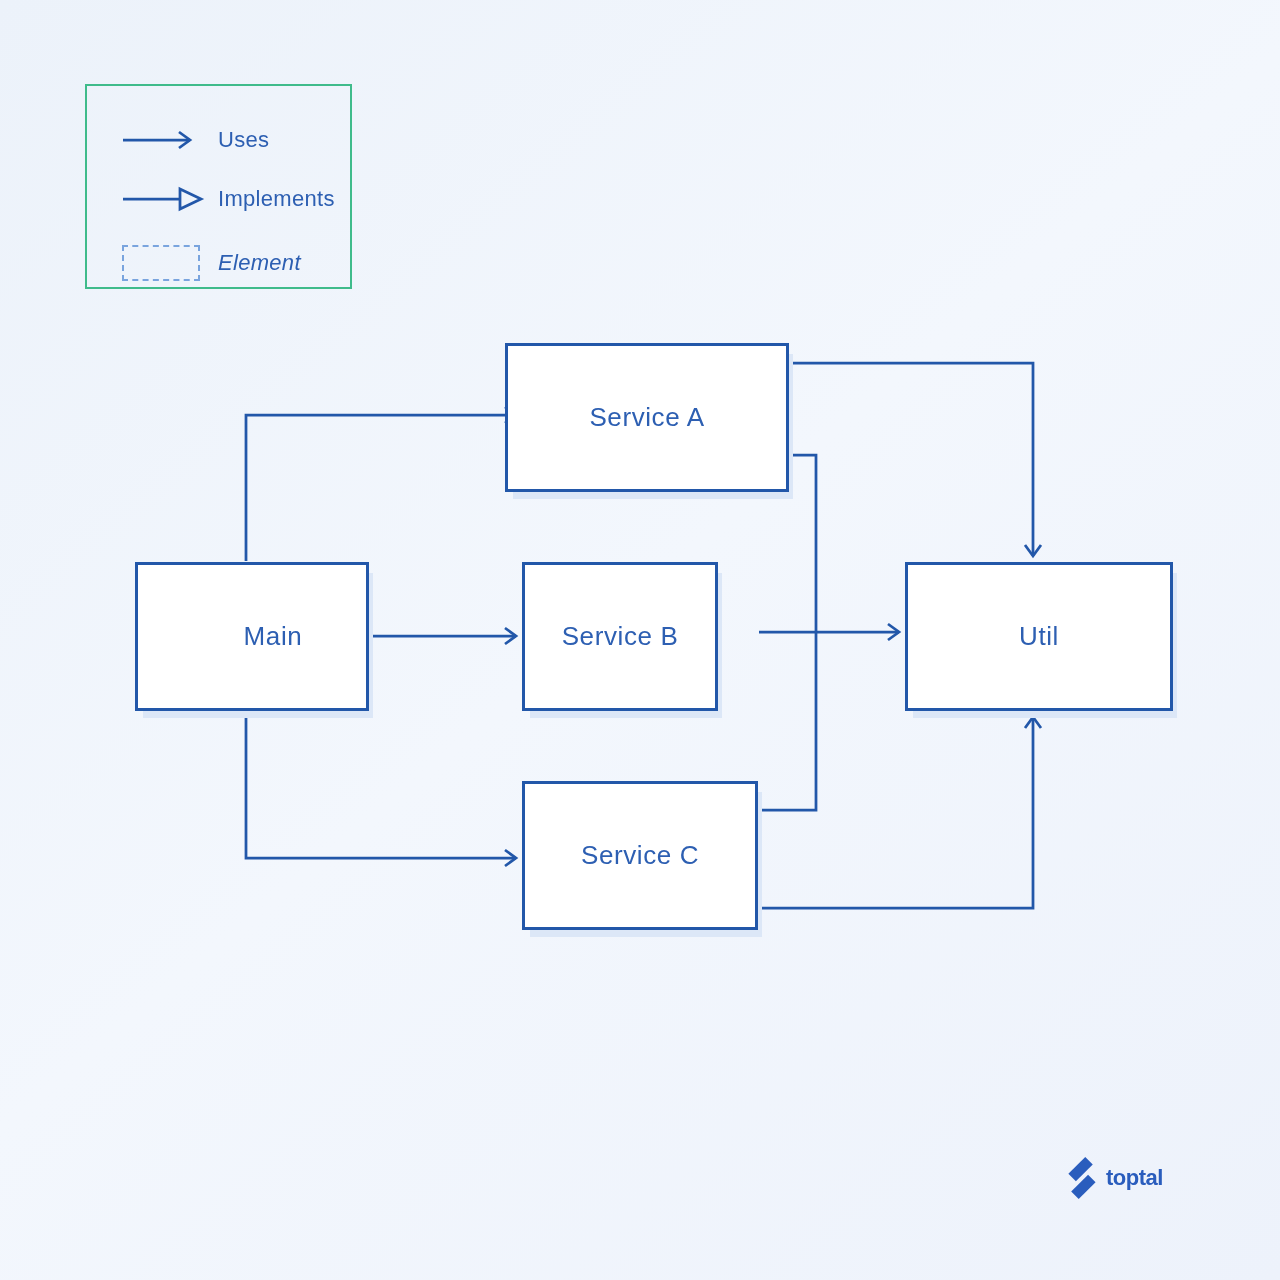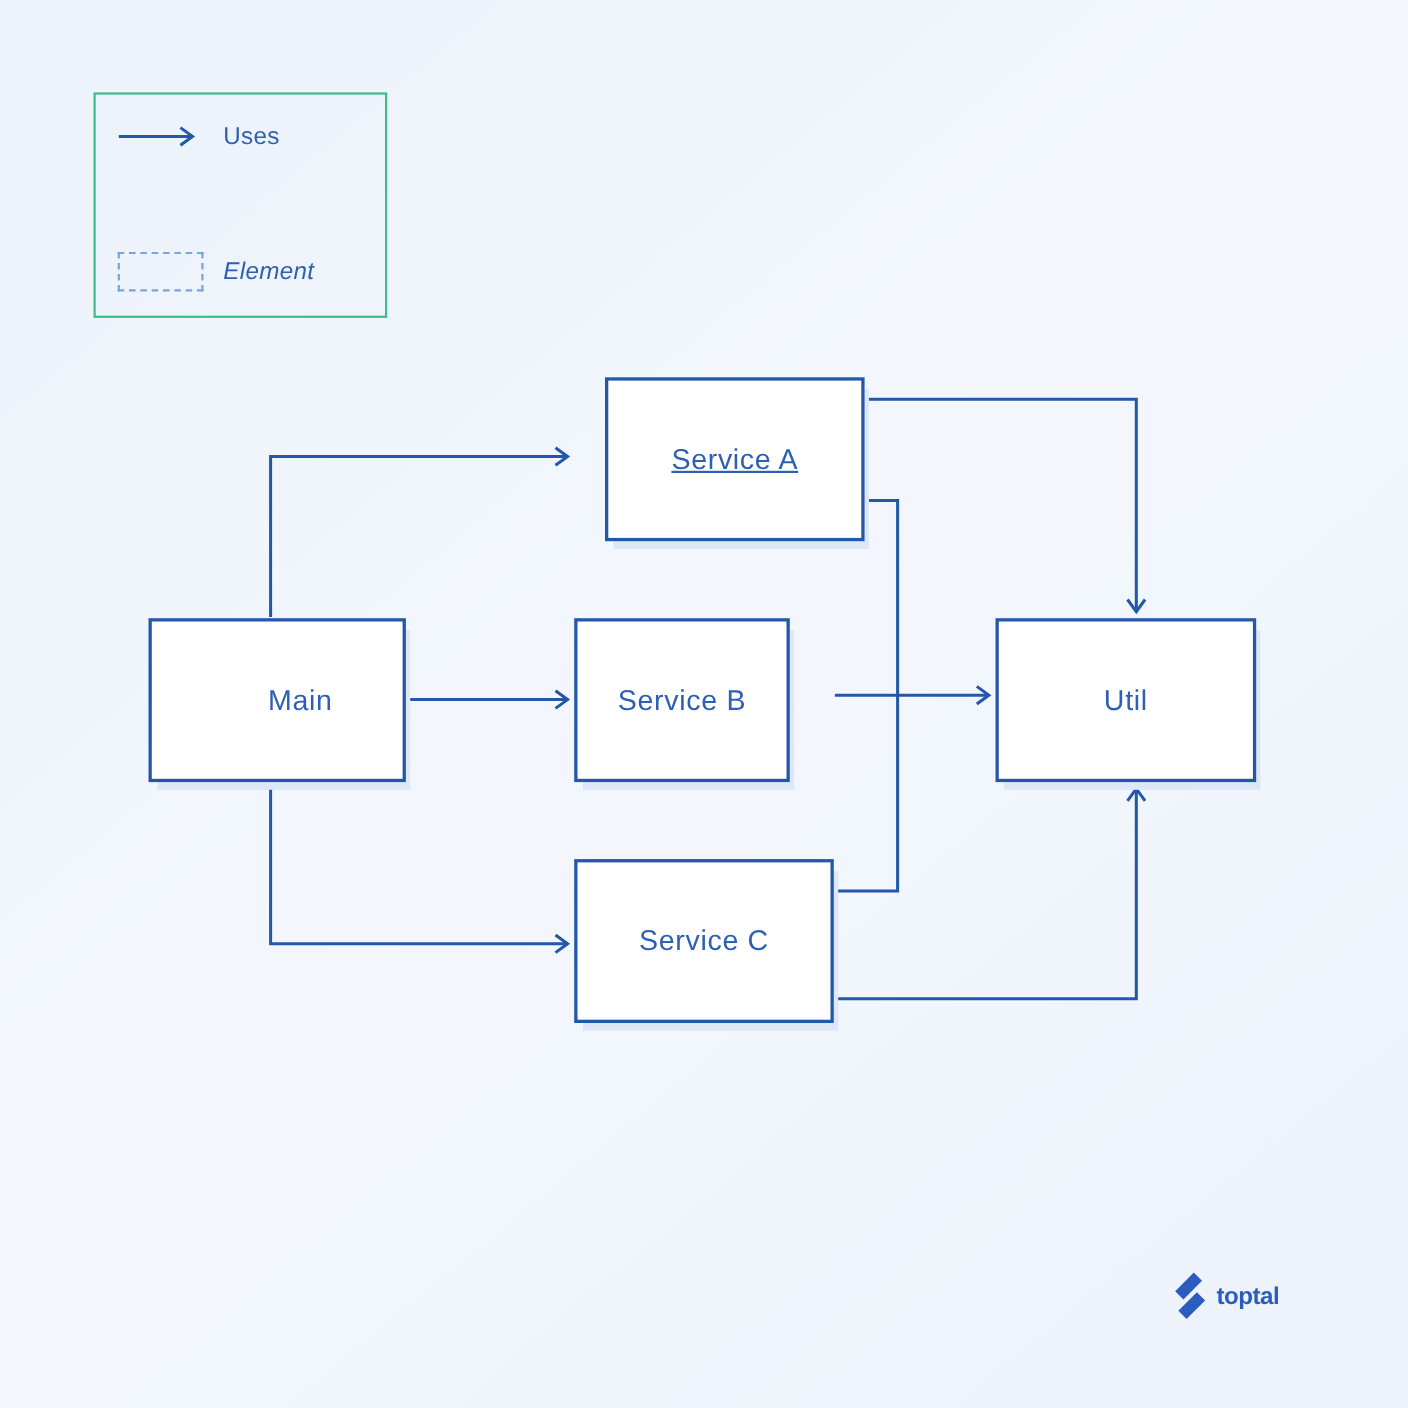--- a/index.html
+++ b/index.html
@@ -22,24 +22,25 @@
     position: absolute;
     left: 85px;
     top: 84px;
     width: 267px;
     height: 205px;
     box-sizing: border-box;
     border: 2px solid var(--legend-border, #3fbb8b);
   }
   .legend-row {
     position: absolute;
-    left: 20px;
+    left: 35px;
     height: 40px;
     display: flex;
     align-items: center;
+    margin-top: 16px;
   }
   .legend-row .symbol {
     width: 96px;
     display: flex;
     align-items: center;
   }
   .legend-label {
     color: var(--node-text, #2d5fb2);
     font-size: 22px;
     letter-spacing: 0.3px;
@@ -59,24 +60,24 @@
     border: 3px solid var(--line, #2257a9);
     color: var(--node-text, #2d5fb2);
     font-size: 26px;
     letter-spacing: 0.6px;
     display: flex;
     align-items: center;
     justify-content: center;
     box-shadow: 6px 9px 0 -2px var(--shadow, #dce7f7);
   }
   .node-main      { left: 135px; top: 562px; width: 234px; height: 149px; padding-left: 42px; }
-  .node-service-a { left: 550px; top: 343px; width: 236px; height: 149px; text-decoration: underline; }
+  .node-service-a { left: 505px; top: 343px; width: 284px; height: 149px; }
   .node-service-b { left: 522px; top: 562px; width: 196px; height: 149px; }
   .node-service-c { left: 522px; top: 781px; width: 236px; height: 149px; }
-  .node-util      { left: 905px; top: 562px; width: 237px; height: 149px; }
+  .node-util      { left: 905px; top: 562px; width: 268px; height: 149px; }
 
   
   #connectors {
     position: absolute;
     left: 0; top: 0;
     width: 1280px;
     height: 1280px;
     pointer-events: none;
   }
   .edge, .arrowhead, .legend-stroke {
@@ -125,20 +126,29 @@
 
   <div class="legend">
     <div class="legend-row" style="top: 18px;">
       <span class="symbol">
         <svg width="80" height="20" viewBox="0 0 80 20">
           <path class="legend-stroke" d="M1 10 H 68" marker-end="url(#arrow)"></path>
         </svg>
       </span>
       <span class="legend-label">Uses</span>
     </div>
+    <div class="legend-row" style="top: 77px;">
+      <span class="symbol">
+        <svg width="84" height="26" viewBox="0 0 84 26">
+          <path class="legend-stroke" d="M1 13 H 58"></path>
+          <polygon class="legend-stroke" points="58,3 79,13 58,23"></polygon>
+        </svg>
+      </span>
+      <span class="legend-label">Implements</span>
+    </div>
     <div class="legend-row" style="top: 141px; font-style: italic;">
       <span class="symbol">
         <span class="element-swatch"></span>
       </span>
       <span class="legend-label">Element</span>
     </div>
   </div>
 
   <div class="node node-main">
     <span>Main</span>

